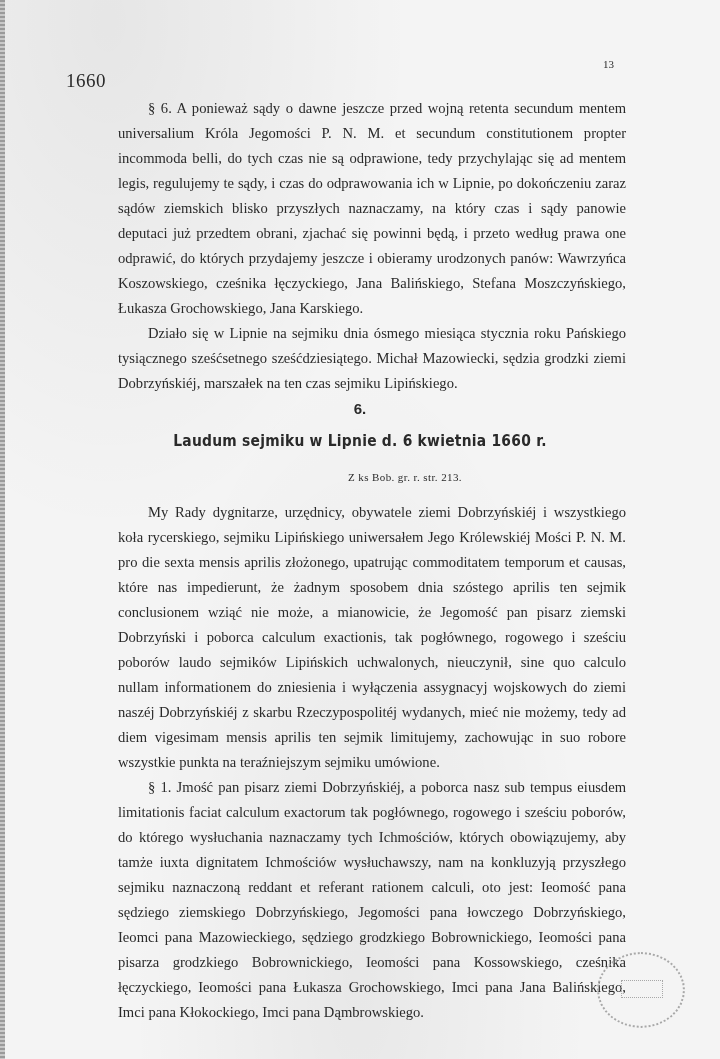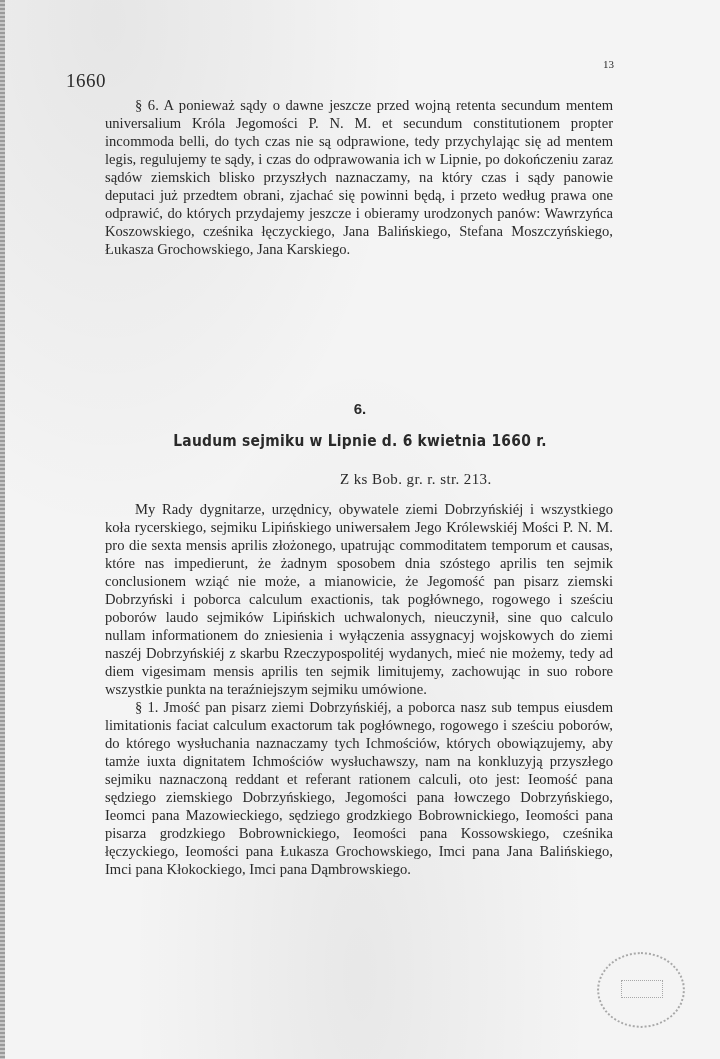--- a/index.html
+++ b/index.html
@@ -20,38 +20,38 @@
   .left-edge {
     position: absolute; left: 0; top: 0; width: 5px; height: 1059px;
     background: repeating-linear-gradient(180deg, #9a9a9a 0 2px, #c8c8c8 2px 4px);
   }
   .running-head {
     position: absolute; left: 66px; right: 106px; top: 58px; height: 30px;
   }
   .year { position: absolute; left: 0; top: 12px; font-size: 19px; letter-spacing: 0.5px; }
   .pagenum { position: absolute; right: 0; top: 0; font-size: 11px; }
   .text {
-    position: absolute; left: 105px; width: 508px;
-    font-size: 14.6px; line-height: 18px; text-align: justify;
+    position: absolute; left: 118px; width: 508px;
+    font-size: 14.6px; line-height: 25px; text-align: justify;
   }
   .text p { margin: 0; text-indent: 30px; }
   .block1 { top: 96px; }
   .block2 { top: 500px; font-family: Liberation Serif, serif; }
   .doc-num {
     position: absolute; left: 0; width: 720px; top: 400px;
     text-align: center; font-family: "Liberation Sans", sans-serif;
     font-weight: bold; font-size: 15px;
   }
   .doc-title {
     position: absolute; left: 0; width: 720px; top: 431px;
     text-align: center; font-family: "DejaVu Sans", sans-serif;
     font-weight: bold; font-size: 16.5px; transform: scaleX(0.84); letter-spacing: 0.3px;
   }
   .source {
-    position: absolute; left: 340px; top: 471px; font-size: 15px; letter-spacing: 0.4px; text-align: right;
+    position: absolute; left: 348px; top: 471px; font-size: 11px; letter-spacing: 0.4px; text-align: right;
   }
   .stamp {
     position: absolute; left: 597px; top: 952px; width: 84px; height: 72px;
     border: 2px dotted #a8a8a8; border-radius: 50%;
     color: #a8a8a8; font-size: 8px; text-align: center;
   }
   .stamp-inner {
     position: absolute; left: 22px; top: 26px; width: 40px; height: 16px;
     border: 1px dotted #a8a8a8; font-size: 8px; line-height: 16px; color: #9c9c9c;
   }
@@ -62,20 +62,21 @@
 <div class="page">
   <div class="left-edge"></div>
 
   <div class="running-head">
     <span class="year">1660</span>
     <span class="pagenum">13</span>
   </div>
 
   <div class="text block1">
     <p>§ 6. A ponieważ sądy o dawne jeszcze przed wojną retenta secundum mentem universalium Króla Jegomości P. N. M. et secundum constitutionem propter incommoda belli, do tych czas nie są odprawione, tedy przychylając się ad mentem legis, regulujemy te sądy, i czas do odprawowania ich w Lipnie, po dokończeniu zaraz sądów ziemskich blisko przyszłych naznaczamy, na który czas i sądy panowie deputaci już przedtem obrani, zjachać się powinni będą, i przeto według prawa one odprawić, do których przydajemy jeszcze i obieramy urodzonych panów: Wawrzyńca Koszowskiego, cześnika łęczyckiego, Jana Balińskiego, Stefana Moszczyńskiego, Łukasza Grochowskiego, Jana Karskiego.</p>
+    <p>Działo się w Lipnie na sejmiku dnia ósmego miesiąca stycznia roku Pańskiego tysiącznego sześćsetnego sześćdziesiątego. Michał Mazowiecki, sędzia grodzki ziemi Dobrzyńskiéj, marszałek na ten czas sejmiku Lipińskiego.</p>
   </div>
 
   <div class="doc-num">6.</div>
   <div class="doc-title">Laudum sejmiku w Lipnie d. 6 kwietnia 1660 r.</div>
   <div class="source">Z ks Bob. gr. r. str. 213.</div>
 
   <div class="text block2">
     <p>My Rady dygnitarze, urzędnicy, obywatele ziemi Dobrzyńskiéj i wszystkiego koła rycerskiego, sejmiku Lipińskiego uniwersałem Jego Królewskiéj Mości P. N. M. pro die sexta mensis aprilis złożonego, upatrując commoditatem temporum et causas, które nas impedierunt, że żadnym sposobem dnia szóstego aprilis ten sejmik conclusionem wziąć nie może, a mianowicie, że Jegomość pan pisarz ziemski Dobrzyński i poborca calculum exactionis, tak pogłównego, rogowego i sześciu poborów laudo sejmików Lipińskich uchwalonych, nieuczynił, sine quo calculo nullam informationem do zniesienia i wyłączenia assygnacyj wojskowych do ziemi naszéj Dobrzyńskiéj z skarbu Rzeczypospolitéj wydanych, mieć nie możemy, tedy ad diem vigesimam mensis aprilis ten sejmik limitujemy, zachowując in suo robore wszystkie punkta na teraźniejszym sejmiku umówione.</p>
     <p>§ 1. Jmość pan pisarz ziemi Dobrzyńskiéj, a poborca nasz sub tempus eiusdem limitationis faciat calculum exactorum tak pogłównego, rogowego i sześciu poborów, do którego wysłuchania naznaczamy tych Ichmościów, których obowiązujemy, aby tamże iuxta dignitatem Ichmościów wysłuchawszy, nam na konkluzyją przyszłego sejmiku naznaczoną reddant et referant rationem calculi, oto jest: Ieomość pana sędziego ziemskiego Dobrzyńskiego, Jegomości pana łowczego Dobrzyńskiego, Ieomci pana Mazowieckiego, sędziego grodzkiego Bobrownickiego, Ieomości pana pisarza grodzkiego Bobrownickiego, Ieomości pana Kossowskiego, cześnika łęczyckiego, Ieomości pana Łukasza Grochowskiego, Imci pana Jana Balińskiego, Imci pana Kłokockiego, Imci pana Dąmbrowskiego.</p>
   </div>

